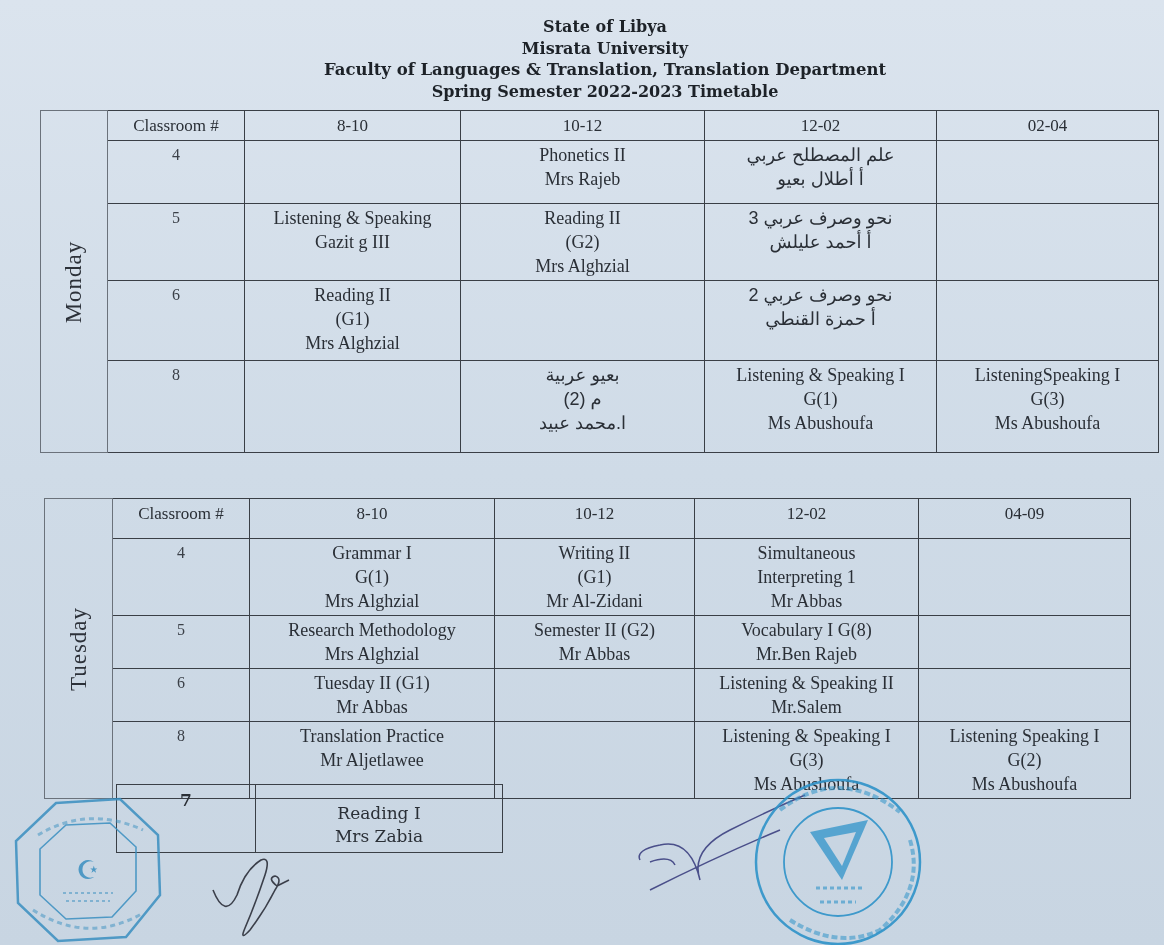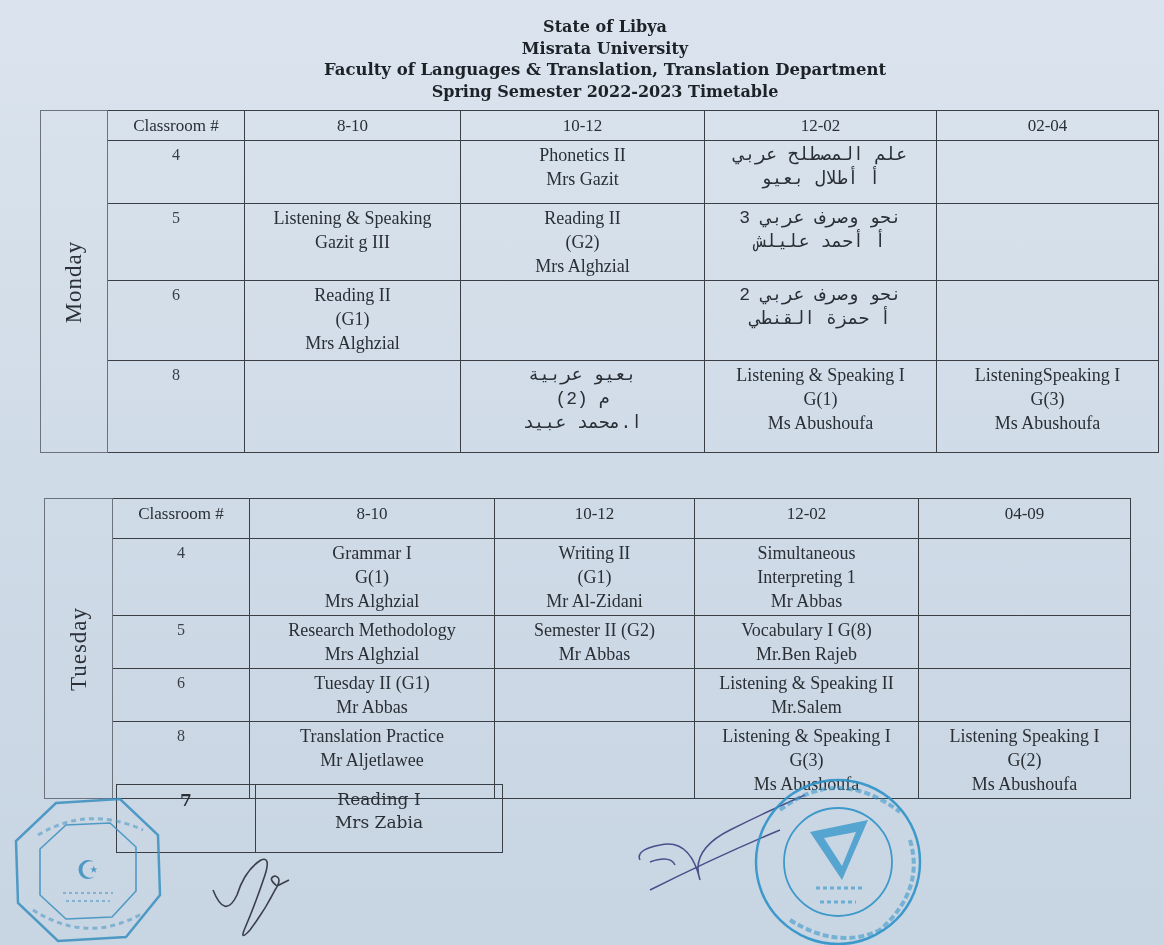--- a/index.html
+++ b/index.html
@@ -25,21 +25,21 @@
     font-size: 18px; line-height: 24px; padding: 2px 2px; color: #2a2f36;
   }
   table.tt td.hdr { font-size: 17px; padding-top: 3px; }
   table.tt td.room { font-size: 16px; color: #3b4048; }
   table.tt td.day { border-color: #6b727b; vertical-align: middle; padding: 0; position: relative; }
   .daylabel {
     position: absolute; left: 50%; top: 50%;
     transform: translate(-50%, -50%) rotate(-90deg);
     font-size: 23px; letter-spacing: 1px; white-space: nowrap; color: #2c3139;
   }
-  .ar { font-family: Liberation Mono, monospace; font-size: 15px; direction: rtl; line-height: 23px; }
+  .ar { font-family: Liberation Sans, sans-serif; font-size: 15px; direction: rtl; line-height: 23px; }
   .cell-line { display: block; }
 
   #monday { left: 40px; top: 110px; width: 1100px; }
   #tuesday { left: 44px; top: 498px; width: 1086px; }
 
   .extra {
     position: absolute; left: 116px; top: 784px; border-collapse: collapse;
   }
   .extra td {
     border: 1.3px solid #3a3f46; vertical-align: top; text-align: center;
@@ -76,21 +76,21 @@
     <td class="hdr">8-10</td>
     <td class="hdr">10-12</td>
     <td class="hdr">12-02</td>
     <td class="hdr">02-04</td>
   </tr>
   <tr style="height:63px">
     <td class="room">4</td>
     <td></td>
     <td>
       <span class="cell-line">Phonetics II</span>
-      <span class="cell-line">Mrs Gazit</span>
+      <span class="cell-line">Mrs Rajeb</span>
     </td>
     <td class="ar">
       <span class="cell-line">علم المصطلح عربي</span>
       <span class="cell-line">أ أطلال بعيو</span>
     </td>
     <td></td>
   </tr>
   <tr style="height:77px">
     <td class="room">5</td>
     <td>
@@ -230,21 +230,21 @@
       <span class="cell-line">Ms Abushoufa</span>
     </td>
   </tr>
 </tbody>
   </table>
 
 <table class="extra">
   <tbody>
       <tr style="height:68px">
     <td class="room" style="width:136px">7</td>
-    <td style="width:244px; padding-top:3px">
+    <td style="width:244px; padding-top:17px">
       <span class="cell-line">Reading I</span>
       <span class="cell-line">Mrs Zabia</span>
     </td>
   </tr>
 </tbody>
   </table>
 
 <svg class="stamp" style="left:8px; top:795px" width="160" height="150" viewBox="0 0 160 150">
   <g fill="none" stroke="#3a8fc0" stroke-width="2.5" opacity="0.85">
     <polygon points="48,8 112,4 150,40 152,100 118,142 50,146 10,108 8,46"></polygon>

